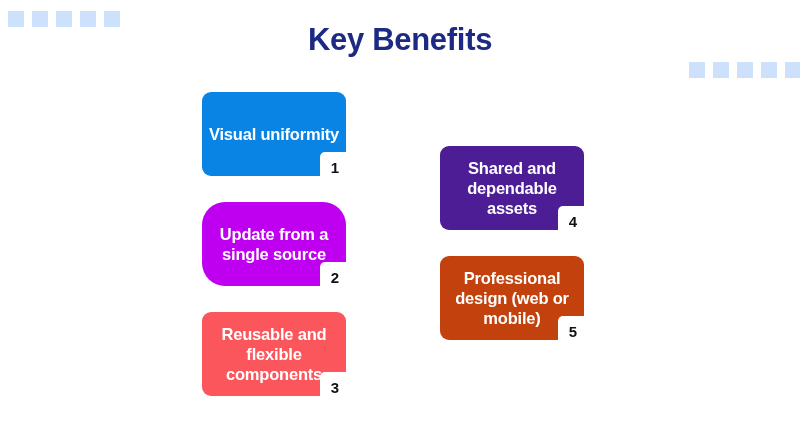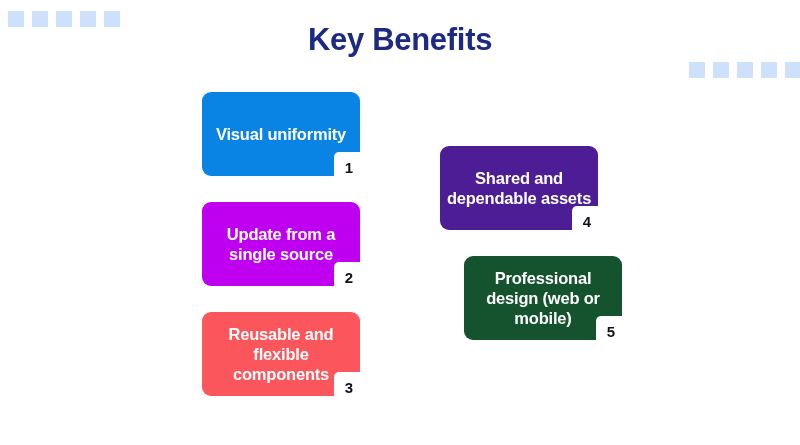--- a/index.html
+++ b/index.html
@@ -44,21 +44,21 @@
     text-align: center;
     font-size: 31px;
     font-weight: bold;
     color: #1d2a84;
     letter-spacing: -0.3px;
   }
 
   
   .card {
     position: absolute;
-    width: 158px;
+    width: 144px;
     height: 84px;
     border-radius: 9px;
     box-sizing: border-box;
   }
   .card .card-body {
     position: absolute;
     inset: 0;
     display: flex;
     align-items: center;
     justify-content: center;
@@ -92,24 +92,24 @@
     font-weight: bold;
     color: #10101a;
     line-height: 1;
     position: relative;
     top: -1px;
     left: -2px;
   }
 
   
   #card-1 { left: 202px; top: 92px;  background: #0a84e4; }
-  #card-2 { left: 202px; top: 202px; background: #bf00f0; }
+  #card-2 { left: 202px; top: 202px; background: #bf00f0; border-radius: 23px; }
   #card-3 { left: 202px; top: 312px; background: #fb565c; padding-left: 13px; }
   #card-4 { left: 440px; top: 146px; background: #4c1d95; }
-  #card-5 { left: 464px; top: 256px; background: #14532d; }
+  #card-5 { left: 440px; top: 256px; background: #c2410c; }
 </style>
 </head>
 <body>
 
 <div class="dot-strip" id="dots-top-left">
   <div class="sq"></div>
   <div class="sq"></div>
   <div class="sq"></div>
   <div class="sq"></div>
   <div class="sq"></div>

